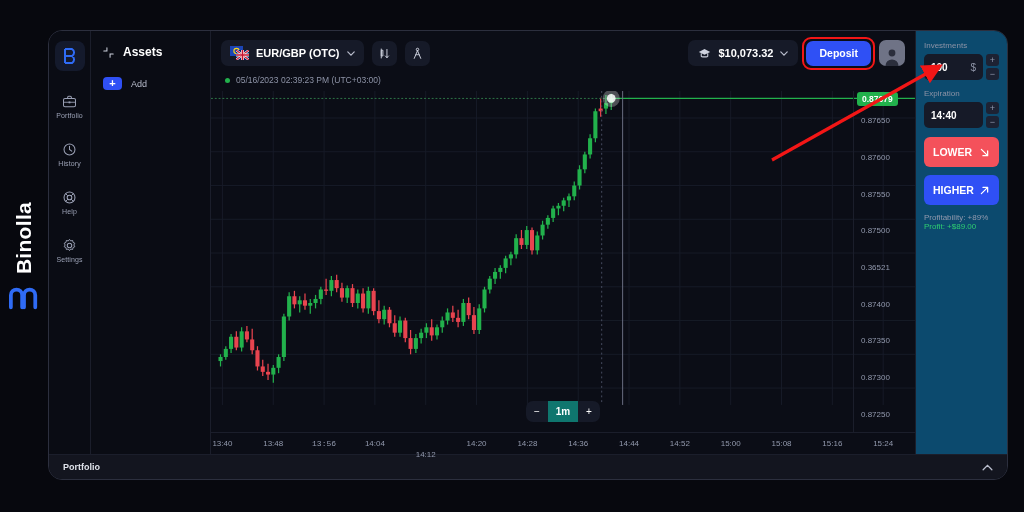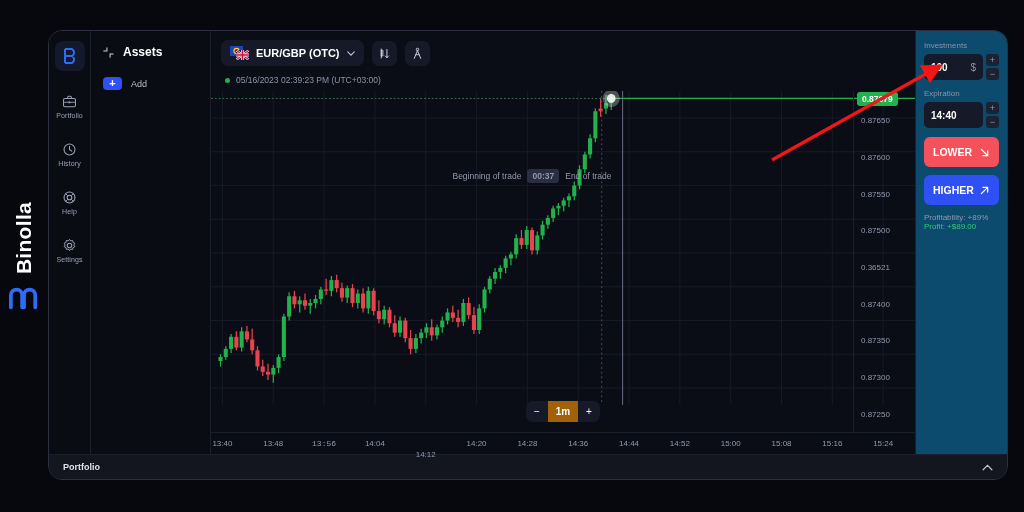--- a/index.html
+++ b/index.html
@@ -139,21 +139,21 @@
   .zoomctl {
     position: absolute; bottom: 10px; left: 50%; transform: translateX(-50%);
     display: flex; align-items: center; background: #161a28; border-radius: 7px;
     overflow: hidden; height: 21px;
   }
   .zoomctl div {
     color: #fff; font-size: 10px; display: flex; align-items: center;
     justify-content: center; cursor: pointer; height: 21px;
   }
   .zoom-minus, .zoom-plus { width: 22px; font-size: 13px; }
-  .zoom-val { width: 30px; font-size: 9px; font-weight: bold; background: #a16207; }
+  .zoom-val { width: 30px; font-size: 9px; font-weight: bold; background: #0f766e; }
   .axis-x {
     height: 22px; border-top: 1px solid #1b1e2b; position: relative;
     flex-shrink: 0; margin-right: 0;
   }
   .xtick {
     position: absolute; top: 6px; color: #9299ad; font-size: 8px;
     transform: translateX(-50%);
   }
 
   
@@ -302,20 +302,44 @@
           </div>
 
           <div class="tool-btn">
             <svg width="13" height="13" viewBox="0 0 16 16">
               <circle cx="8" cy="3" r="1.5" fill="none" stroke="#cfd3df" stroke-width="1.2"></circle>
               <path d="M8 4.5 L4 14 M8 4.5 L12 14" fill="none" stroke="#cfd3df" stroke-width="1.2" stroke-linecap="round"></path>
               <path d="M5.5 9.5 h5" stroke="#cfd3df" stroke-width="1.1"></path>
             </svg>
           </div>
 
+          <div class="toolbar-right">
+            <div class="balance">
+              <svg width="13" height="11" viewBox="0 0 16 13">
+                <path d="M8 1 L15 4.5 L8 8 L1 4.5 Z" fill="#cfd3df"></path>
+                <path d="M4 6.3 V10 c0 1.2 8 1.2 8 0 V6.3" fill="none" stroke="#cfd3df" stroke-width="1.3"></path>
+              </svg>
+              <span class="balance-val">$10,073.32</span>
+              <svg width="8" height="5" viewBox="0 0 10 6">
+                <path d="M1 1 L5 5 L9 1" fill="none" stroke="#b9bdcc" stroke-width="1.5" stroke-linecap="round"></path>
+              </svg>
+            </div>
+
+            <div class="deposit-wrap">
+              <button class="deposit">Deposit</button>
+              <span class="deposit-hl"></span>
+            </div>
+
+            <div class="avatar">
+              <svg width="20" height="20" viewBox="0 0 20 20">
+                <circle cx="10" cy="7" r="3.4" fill="#2b2e3c"></circle>
+                <path d="M3.4 20 a6.6 6.6 0 0 1 13.2 0 Z" fill="#2b2e3c"></path>
+              </svg>
+            </div>
+          </div>
         </div>
 
         <div class="stamp">
           <span class="stamp-dot"></span>
           <span class="stamp-txt">05/16/2023 02:39:23 PM (UTC+03:00)</span>
         </div>
 
         <div class="plot">
           <svg class="grid" id="chart-svg" viewBox="0 0 740 330" preserveAspectRatio="none">
               <line x1="0" y1="28.387096774198028" x2="740" y2="28.387096774198028" stroke="#171b28" stroke-width="1"></line>
@@ -492,25 +516,20 @@
               <line x1="420.7" y1="2.838709677422173" x2="420.7" y2="19.87096774193941" stroke="#22b14c" stroke-width="1.3"></line>
               <rect x="418.55" y="7.806451612906983" width="4.3" height="4.967741935477022" fill="#22b14c"></rect>
               <line x1="0" y1="7.806451612906983" x2="420.7" y2="7.806451612906983" stroke="#2f7a4a" stroke-width="1" stroke-dasharray="2 2"></line>
               <line x1="420.7" y1="7.806451612906983" x2="740" y2="7.806451612906983" stroke="#22b14c" stroke-width="1.2"></line>
               <line x1="410.7" y1="0" x2="410.7" y2="330" stroke="#4a4f63" stroke-width="1" stroke-dasharray="2 3"></line>
               <line x1="432.7" y1="0" x2="432.7" y2="330" stroke="#6e7286" stroke-width="1"></line>
               <circle cx="420.7" cy="7.806451612906983" r="9" fill="#ffffff" opacity="0.28"></circle>
               <circle cx="420.7" cy="7.806451612906983" r="4.6" fill="#ffffff" opacity="0.85"></circle>
             </svg>
 
-          <div class="trade-labels">
-            <span>Beginning of trade</span>
-            <span class="timer">00:37</span>
-            <span>End of trade</span>
-          </div>
 
           <div class="axis-y" id="y-axis">
               <div class="price-badge" style="top: 8.06667px;">0.87679</div>
               <div class="ytick" style="top: 29.3333px;">0.87650</div>
               <div class="ytick" style="top: 66px;">0.87600</div>
               <div class="ytick" style="top: 102.667px;">0.87550</div>
               <div class="ytick" style="top: 139.333px;">0.87500</div>
               <div class="ytick" style="top: 176px;">0.36521</div>
               <div class="ytick" style="top: 212.667px;">0.87400</div>
               <div class="ytick" style="top: 249.333px;">0.87350</div>

